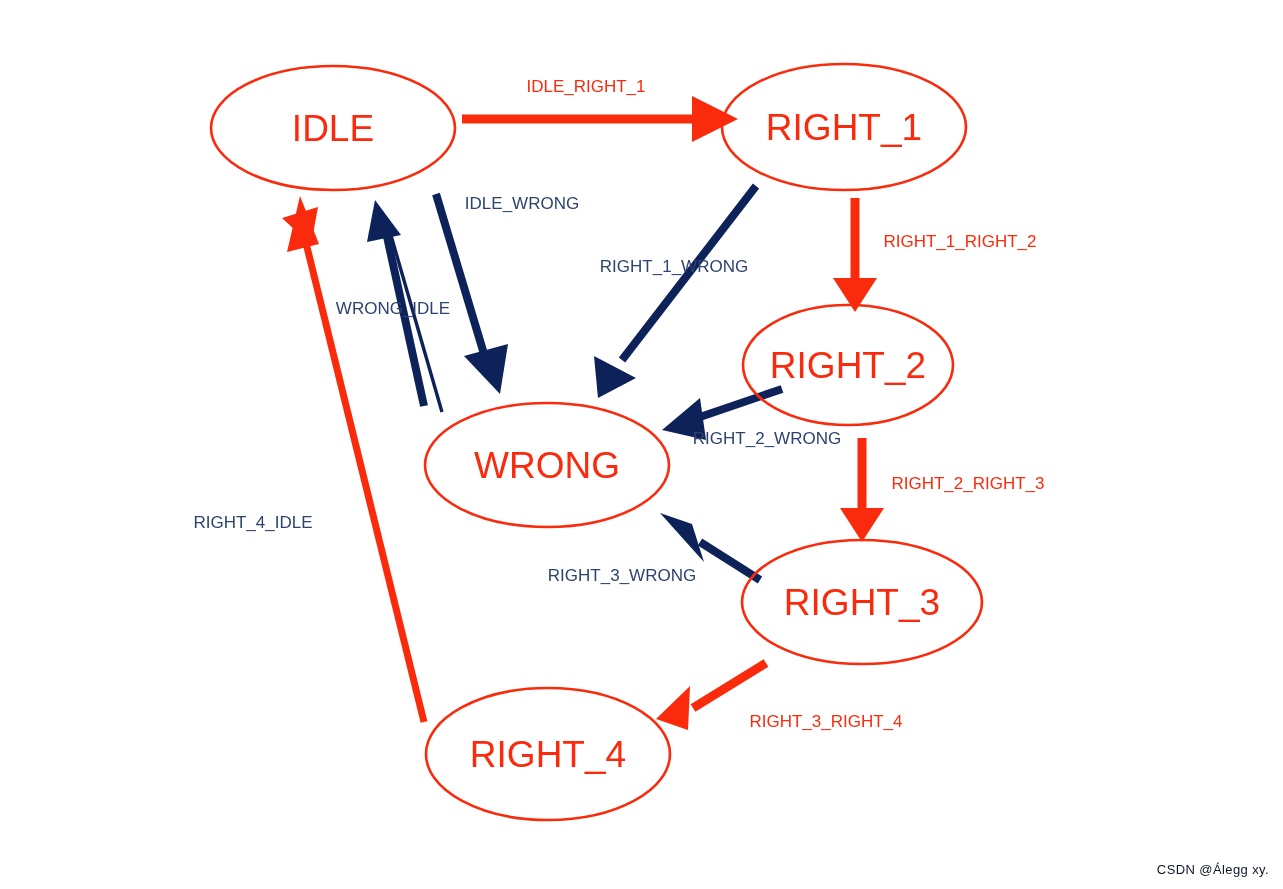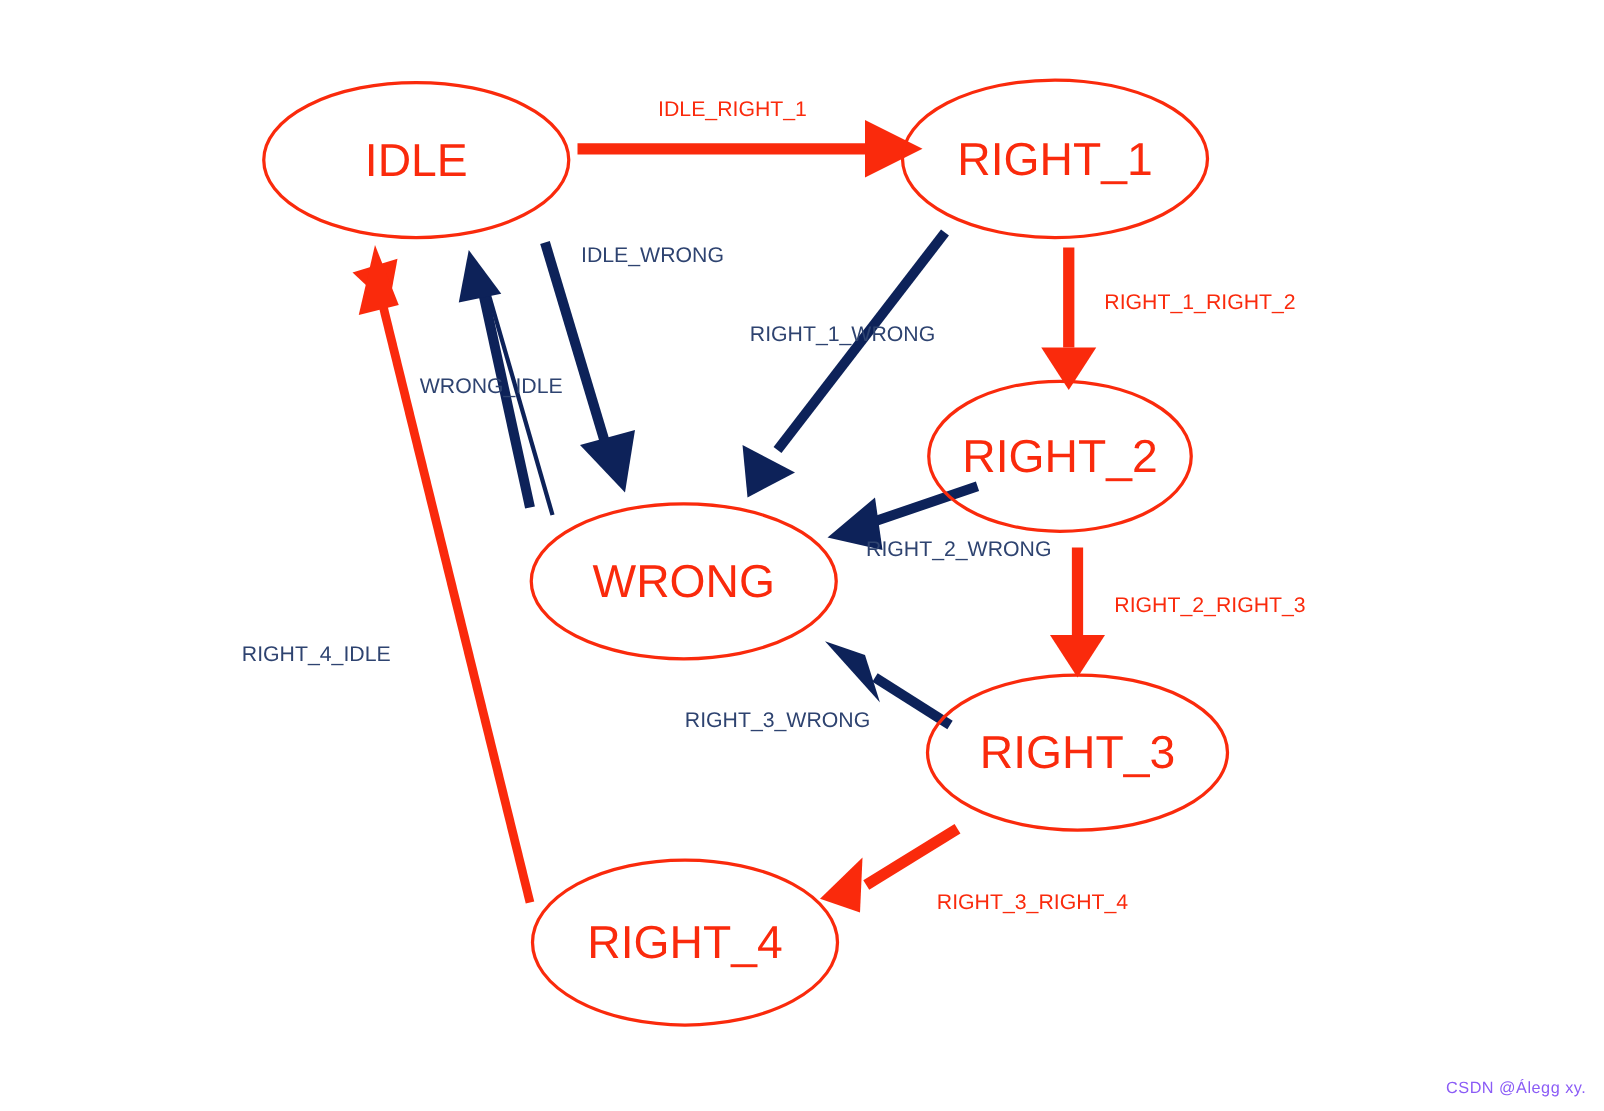--- a/index.html
+++ b/index.html
@@ -70,21 +70,21 @@
     fill: #2e4370;
     font-family: "Liberation Sans", sans-serif;
     font-size: 17px;
     text-anchor: middle;
     dominant-baseline: middle;
   }
   .watermark {
     position: absolute;
     right: 14px;
     bottom: 12px;
-    color: #8b5cf6;
+    color: #0f172a;
     font-family: "Liberation Sans", sans-serif;
     font-size: 13px;
     letter-spacing: 0.4px;
     white-space: nowrap;
   }
 </style>
 </head>
 <body>
 
 <div id="canvas">

